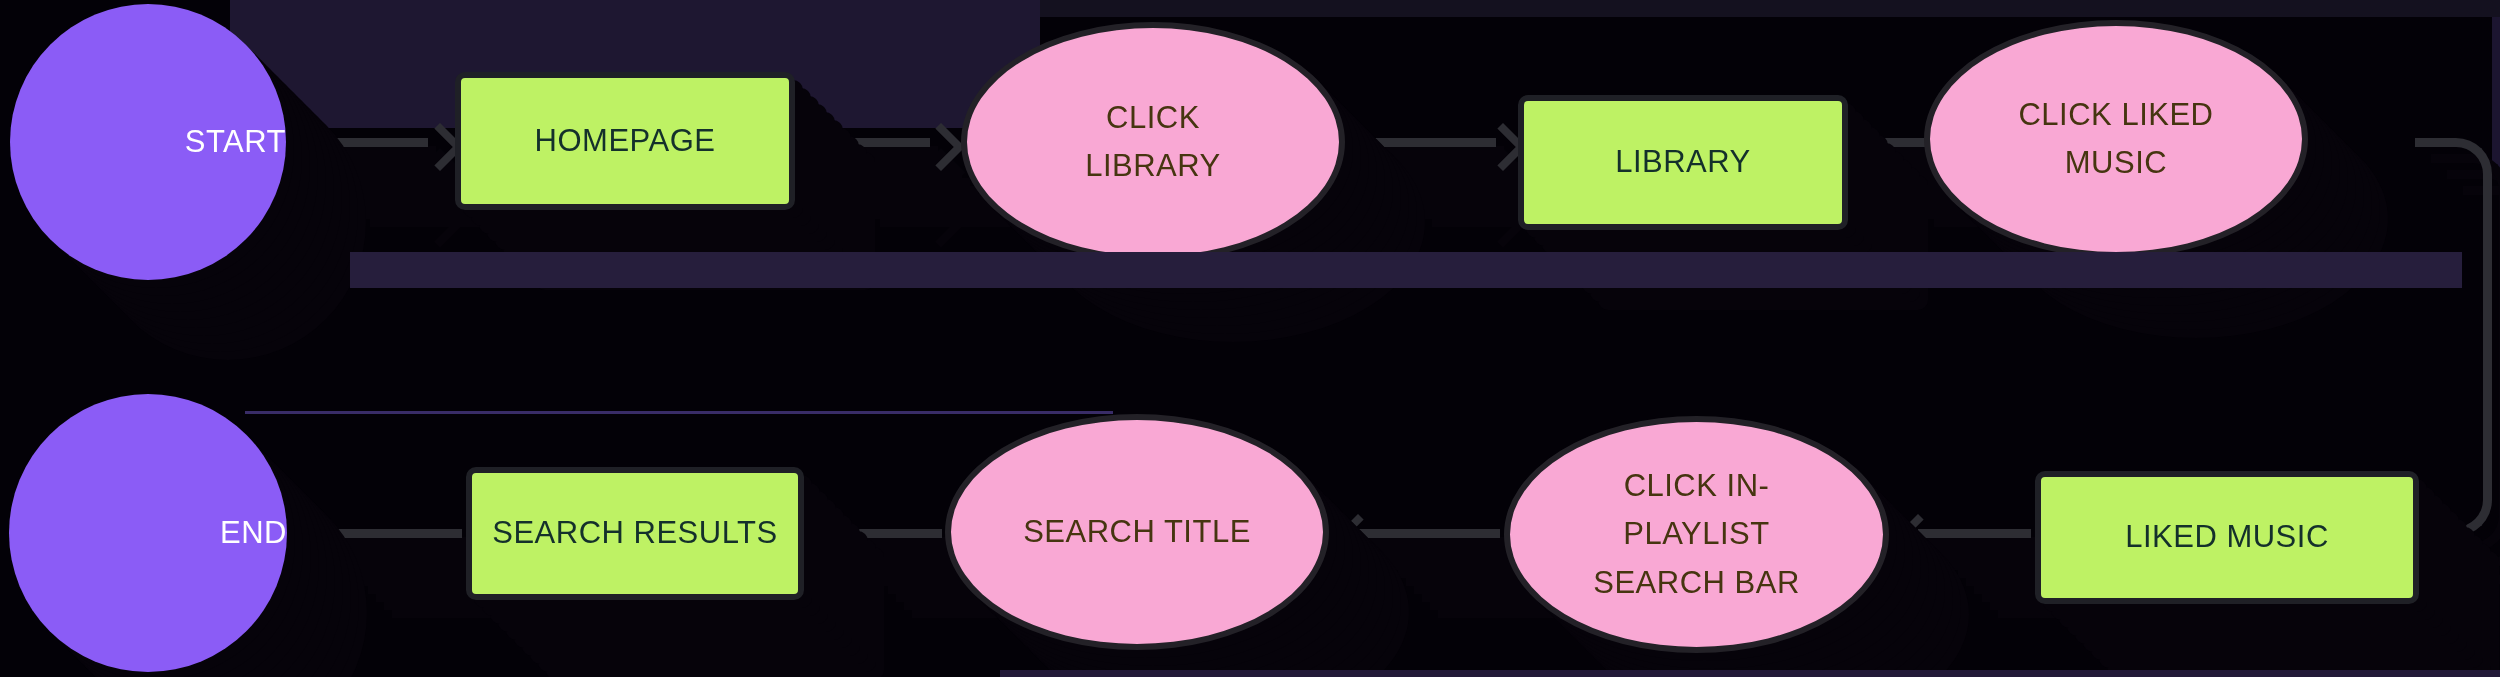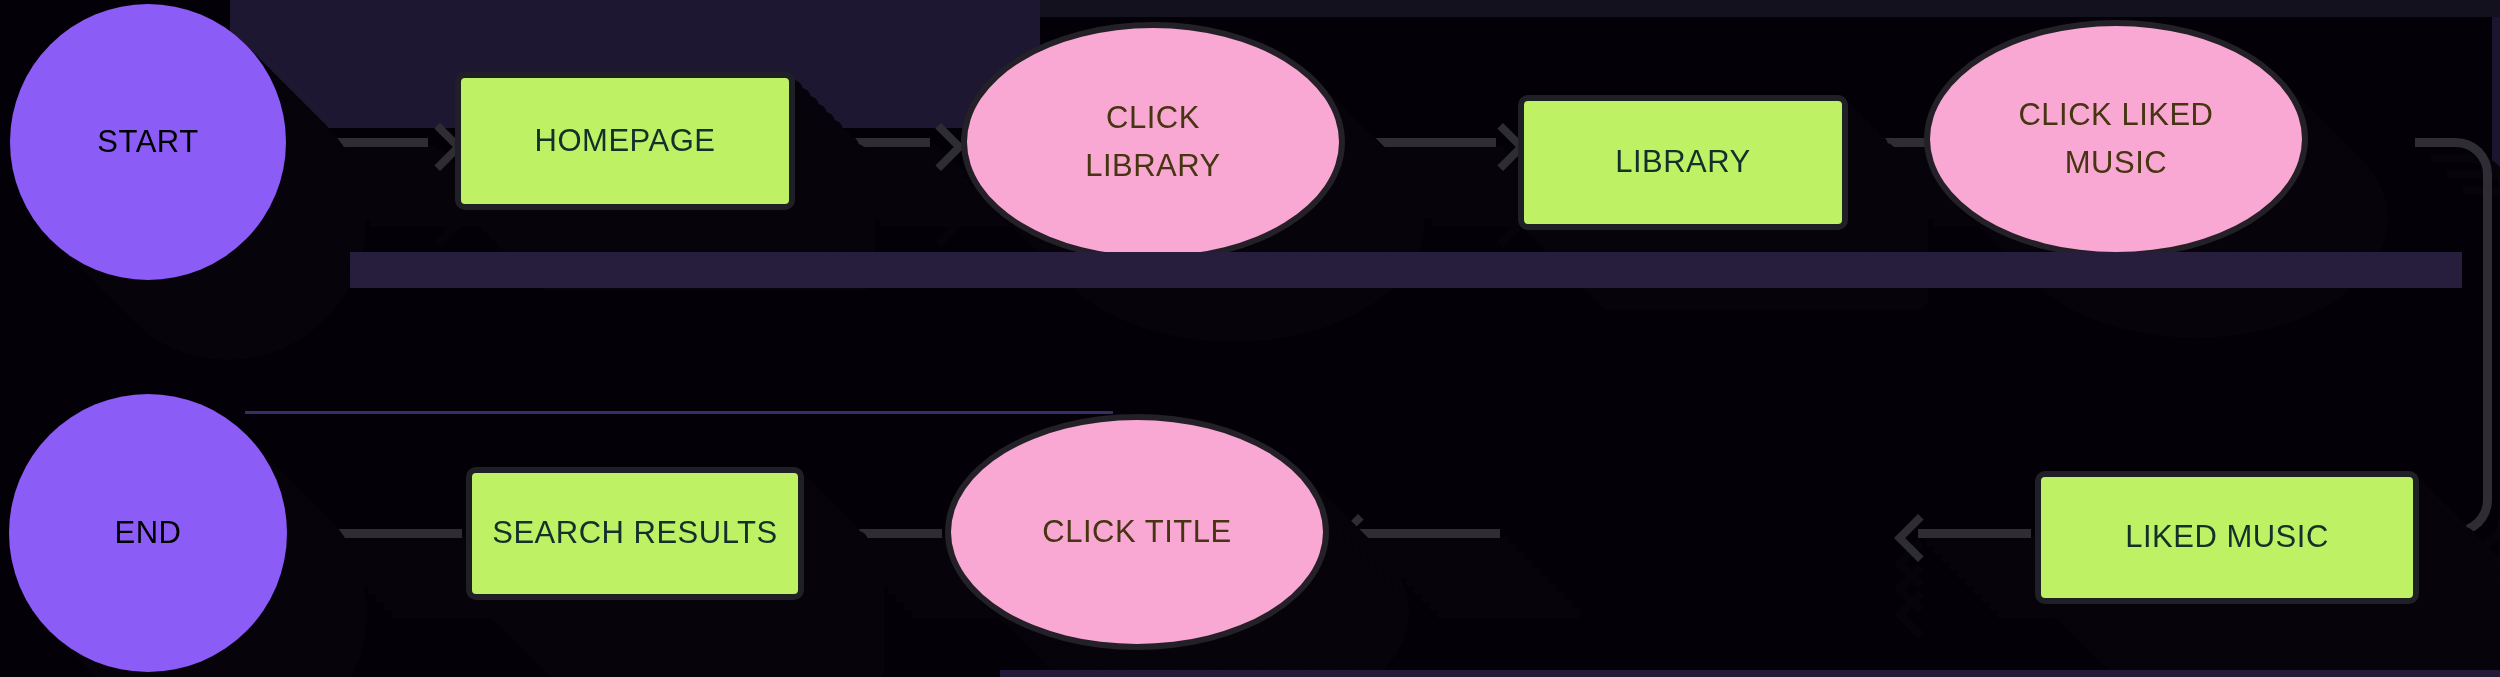--- a/index.html
+++ b/index.html
@@ -16,21 +16,21 @@
   
   .stripe{position:absolute;z-index:4;}
   .stripe-mid{left:350px;top:252px;width:2112px;height:36px;background:#261e3c;}
   .stripe-bottom{left:1000px;top:670px;width:1500px;height:7px;background:#221a38;}
   .thin-line{left:245px;top:411px;width:868px;height:3px;background:#5d4aa8;opacity:.6;}
 
   
   .node{position:absolute;display:flex;align-items:center;justify-content:center;
         text-align:center;font-size:31px;font-weight:500;letter-spacing:.5px;
         line-height:1.55;z-index:3;box-sizing:border-box;}
-  .circle{background:#8b5cf6;border-radius:50%;color:#000000;}
+  .circle{background:#8b5cf6;border-radius:50%;color:#ffffff;justify-content:flex-end;}
   .rect{background:#bef264;border:6px solid #1f2026;border-radius:10px;color:#14302b;}
   .ellipse{background:#f9a8d4;border:6px solid #232127;border-radius:50%;color:#463510;}
   .w230{max-width:230px;} .w215{max-width:215px;}
 
   
   .hline{position:absolute;height:9px;background:#2d2d33;z-index:2;}
   .chev{position:absolute;width:26px;height:26px;border:0 solid #2d2d33;z-index:2;
         transform:rotate(45deg);
         filter:drop-shadow(18px 18px 0 #06030a) drop-shadow(36px 36px 0 #06030a);}
   .chev.right{border-top-width:8px;border-right-width:8px;}
@@ -73,23 +73,26 @@
   </div>
 
   <div class="node ellipse" style="left: 1924px; top: 20px; width: 384px; height: 238px; box-shadow: rgb(6, 3, 10) 8px 8px 0px, rgb(6, 3, 10) 16px 16px 0px, rgb(6, 3, 10) 24px 24px 0px, rgb(6, 3, 10) 32px 32px 0px, rgb(6, 3, 10) 40px 40px 0px, rgb(6, 3, 10) 48px 48px 0px, rgb(6, 3, 10) 56px 56px 0px, rgb(6, 3, 10) 64px 64px 0px, rgb(6, 3, 10) 72px 72px 0px, rgb(6, 3, 10) 80px 80px 0px;">
     <span class="w230">CLICK LIKED MUSIC</span>
   </div>
 
   <div class="node rect" style="left: 2035px; top: 471px; width: 384px; height: 133px; box-shadow: rgb(6, 3, 10) 8px 8px 0px, rgb(6, 3, 10) 16px 16px 0px, rgb(6, 3, 10) 24px 24px 0px, rgb(6, 3, 10) 32px 32px 0px, rgb(6, 3, 10) 40px 40px 0px, rgb(6, 3, 10) 48px 48px 0px, rgb(6, 3, 10) 56px 56px 0px, rgb(6, 3, 10) 64px 64px 0px, rgb(6, 3, 10) 72px 72px 0px, rgb(6, 3, 10) 80px 80px 0px;">
     <span>LIKED MUSIC</span>
   </div>
 
+  <div class="node ellipse" style="left: 1504px; top: 416px; width: 385px; height: 237px; box-shadow: rgb(6, 3, 10) 8px 8px 0px, rgb(6, 3, 10) 16px 16px 0px, rgb(6, 3, 10) 24px 24px 0px, rgb(6, 3, 10) 32px 32px 0px, rgb(6, 3, 10) 40px 40px 0px, rgb(6, 3, 10) 48px 48px 0px, rgb(6, 3, 10) 56px 56px 0px, rgb(6, 3, 10) 64px 64px 0px, rgb(6, 3, 10) 72px 72px 0px, rgb(6, 3, 10) 80px 80px 0px;">
+    <span class="w215">CLICK IN-PLAYLIST SEARCH BAR</span>
+  </div>
 
   <div class="node ellipse" style="left: 945px; top: 414px; width: 384px; height: 236px; box-shadow: rgb(6, 3, 10) 8px 8px 0px, rgb(6, 3, 10) 16px 16px 0px, rgb(6, 3, 10) 24px 24px 0px, rgb(6, 3, 10) 32px 32px 0px, rgb(6, 3, 10) 40px 40px 0px, rgb(6, 3, 10) 48px 48px 0px, rgb(6, 3, 10) 56px 56px 0px, rgb(6, 3, 10) 64px 64px 0px, rgb(6, 3, 10) 72px 72px 0px, rgb(6, 3, 10) 80px 80px 0px;">
-    <span class="w230">CLICK TITLE</span>
+    <span class="w230">SEARCH TITLE</span>
   </div>
 
   <div class="node circle" style="left: 9px; top: 394px; width: 278px; height: 278px; box-shadow: rgb(6, 3, 10) 8px 8px 0px, rgb(6, 3, 10) 16px 16px 0px, rgb(6, 3, 10) 24px 24px 0px, rgb(6, 3, 10) 32px 32px 0px, rgb(6, 3, 10) 40px 40px 0px, rgb(6, 3, 10) 48px 48px 0px, rgb(6, 3, 10) 56px 56px 0px, rgb(6, 3, 10) 64px 64px 0px, rgb(6, 3, 10) 72px 72px 0px, rgb(6, 3, 10) 80px 80px 0px;">
     <span>END</span>
   </div>
 
   <div class="node rect" style="left: 466px; top: 467px; width: 338px; height: 133px; box-shadow: rgb(6, 3, 10) 8px 8px 0px, rgb(6, 3, 10) 16px 16px 0px, rgb(6, 3, 10) 24px 24px 0px, rgb(6, 3, 10) 32px 32px 0px, rgb(6, 3, 10) 40px 40px 0px, rgb(6, 3, 10) 48px 48px 0px, rgb(6, 3, 10) 56px 56px 0px, rgb(6, 3, 10) 64px 64px 0px, rgb(6, 3, 10) 72px 72px 0px, rgb(6, 3, 10) 80px 80px 0px;">
     <span>SEARCH RESULTS</span>
   </div>
 

